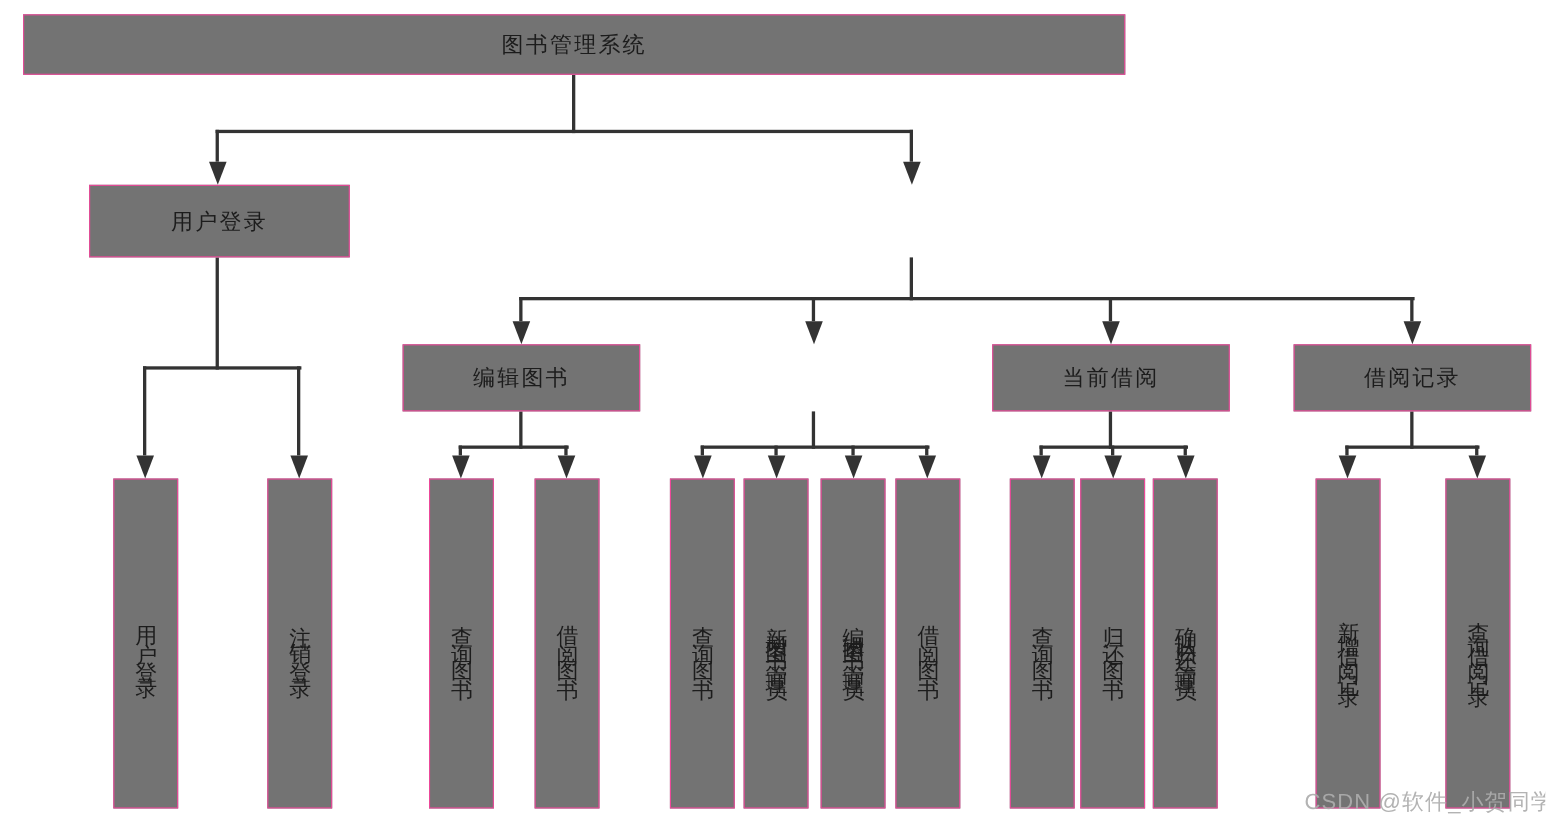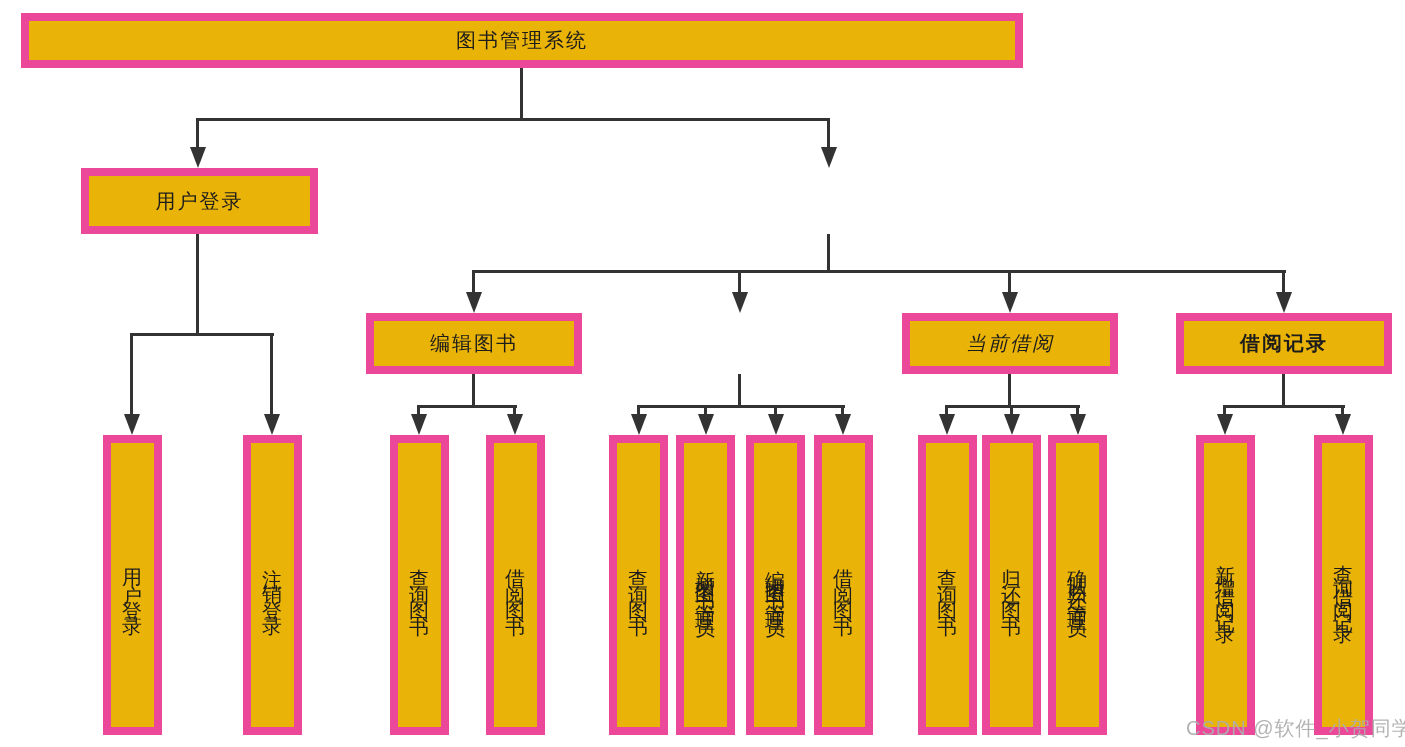--- a/index.html
+++ b/index.html
@@ -1,21 +1,21 @@
 <!DOCTYPE html>
 <html><head>
 <meta charset="utf-8">
 <style>
   html,body{margin:0;padding:0;background:#fff;}
   .canvas{
     position:relative;width:1405px;height:747px;background:#ffffff;overflow:hidden;
     font-family:"Liberation Sans","DejaVu Sans",sans-serif;
   }
   .node{
-    position:absolute;background:#eab308;border:8px solid #ec4899;box-sizing:border-box;
+    position:absolute;background:#737373;border:1px solid #ec4899;box-sizing:border-box;
     display:flex;align-items:center;justify-content:center;
     font-size:20px;color:#1c1c1c;letter-spacing:2px;white-space:nowrap;
   }
   .leaf .vtext{
     writing-mode:vertical-rl;text-orientation:mixed;
     font-size:20px;color:#1c1c1c;line-height:1;
   }
   .ls-lg{letter-spacing:16px;}
   .ls-md{letter-spacing:12px;}
   .ls-sm{letter-spacing:7px;}
@@ -79,22 +79,22 @@
     <div class="hline" style="left:1223px;top:405px;width:122px;"></div>
     <div class="arrow" style="left:1223px;top:405px;height:9px;"></div>
     <div class="arrow" style="left:1341px;top:405px;height:9px;"></div>
   </div>
 
   <div class="node" style="left:21px;top:13px;width:1002px;height:55px;">图书管理系统</div>
 
   <div class="node" style="left:81px;top:168px;width:237px;height:66px;">用户登录</div>
 
   <div class="node" style="left:366px;top:313px;width:216px;height:61px;">编辑图书</div>
-  <div class="node" style="left:902px;top:313px;width:216px;height:61px;font-style:italic;">当前借阅</div>
-  <div class="node" style="left:1176px;top:313px;width:216px;height:61px;font-weight:bold;">借阅记录</div>
+  <div class="node" style="left:902px;top:313px;width:216px;height:61px;">当前借阅</div>
+  <div class="node" style="left:1176px;top:313px;width:216px;height:61px;">借阅记录</div>
 
   <div class="node leaf" style="left:103px;top:435px;width:59px;height:300px;">
     <span class="vtext ls-lg">用户登录</span>
   </div>
   <div class="node leaf" style="left:243px;top:435px;width:59px;height:300px;">
     <span class="vtext ls-lg">注销登录</span>
   </div>
   <div class="node leaf" style="left:390px;top:435px;width:59px;height:300px;">
     <span class="vtext ls-lg">查询图书</span>
   </div>

